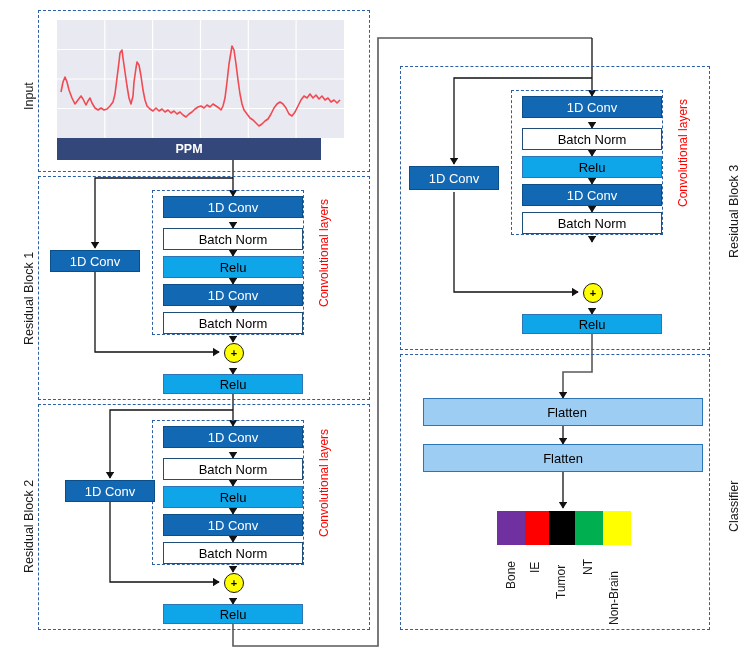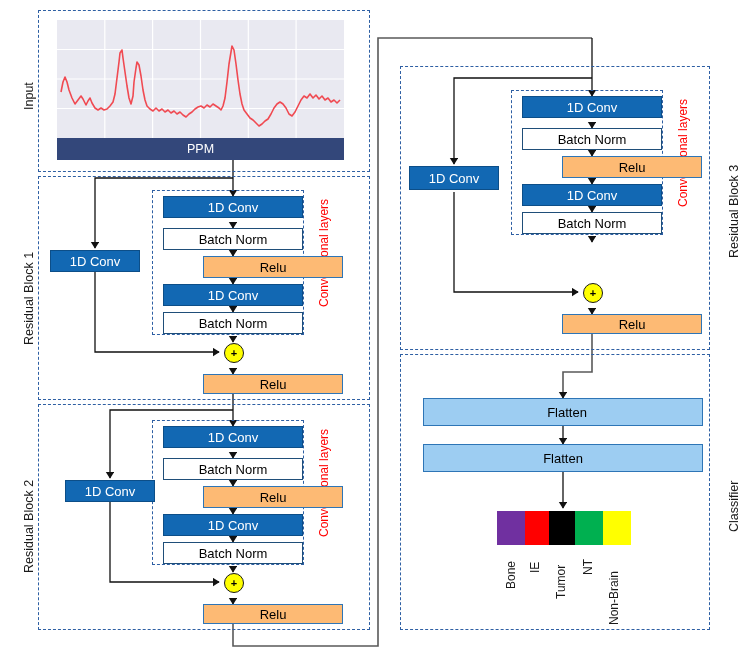--- a/index.html
+++ b/index.html
@@ -44,24 +44,23 @@
     background: #1268B3;
     color: #ffffff;
     border-color: #0C4E88;
   }
   .box.bn {
     background: #ffffff;
     color: #000000;
     border-color: #1F4E79;
   }
   .box.relu {
-    background: #fdba74;
+    background: #0ea5e9;
     color: #000000;
     border-color: #2E75B6;
-    margin-left: 40px;
   }
   .box.wide {
     background: #9DCDF2;
     color: #000000;
     border-color: #2E75B6;
     font-size: 13px;
   }
   
   .vlabel {
     position: absolute;
@@ -236,21 +235,21 @@
            L111,90 L114,93 L117,91 L120,94 L123,92 L126,95 L129,97 L132,94
            L135,92 L138,89 L141,87 L144,86 L147,88 L150,85 L153,87 L156,84
            L159,86 L162,88 L164,90 L166,86 L168,78 L170,62 L172,44 L174,32
            L175,26 L177,30 L179,44 L181,60 L183,74 L185,84 L187,90 L190,94
            L193,98 L196,100 L199,103 L202,106 L205,104 L208,101 L211,99
            L214,94 L217,88 L220,84 L223,82 L226,84 L229,88 L232,94 L235,96
            L238,92 L241,86 L244,80 L247,76 L250,78 L253,74 L256,78 L259,75
            L262,79 L265,76 L268,80 L271,78 L274,82 L277,80 L280,83 L283,80"></path>
     </svg>
   </div>
-  <div class="ppmbar" style="left:57px; top:138px; width:287px; height:22px;">PPM</div>
+  <div class="ppmbar" style="left:57px; top:138px; width:264px; height:22px;font-weight:bold;">PPM</div>
 
   <div class="box conv" style="left:163px; top:196px; width:140px; height:22px;">1D Conv</div>
   <div class="box bn" style="left:163px; top:228px; width:140px; height:22px;">Batch Norm</div>
   <div class="box relu" style="left:163px; top:256px; width:140px; height:22px;">Relu</div>
   <div class="box conv" style="left:163px; top:284px; width:140px; height:22px;">1D Conv</div>
   <div class="box bn" style="left:163px; top:312px; width:140px; height:22px;">Batch Norm</div>
   <div class="box conv" style="left:50px; top:250px; width:90px; height:22px;">1D Conv</div>
   <div class="plus" style="left:224px; top:343px;">+</div>
   <div class="box relu" style="left:163px; top:374px; width:140px; height:20px;">Relu</div>
 

